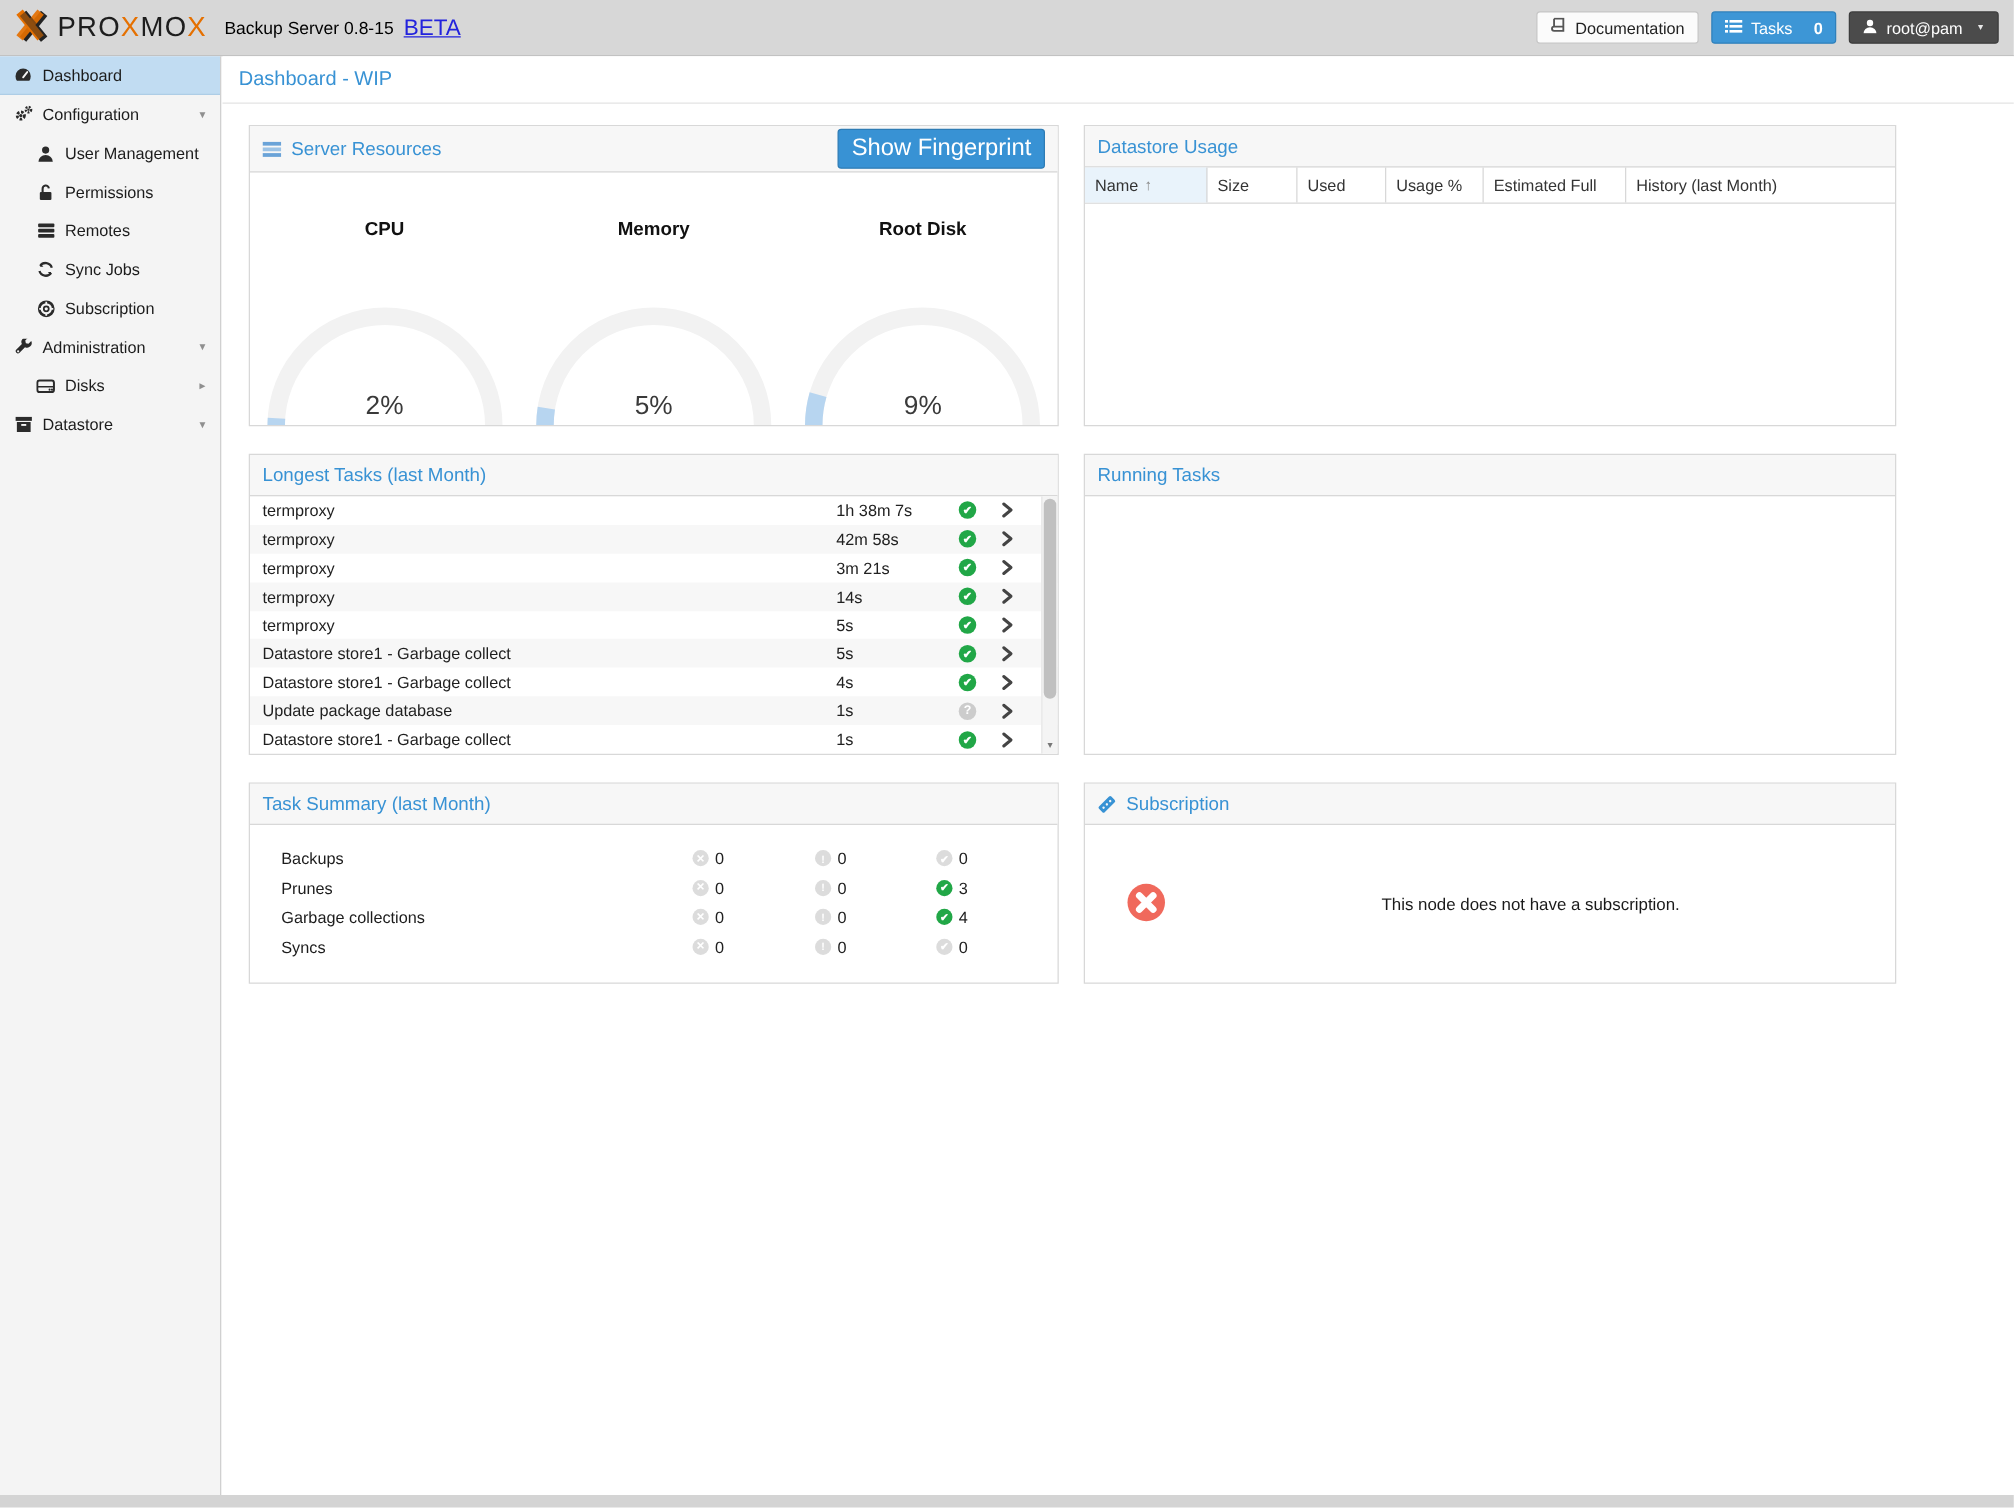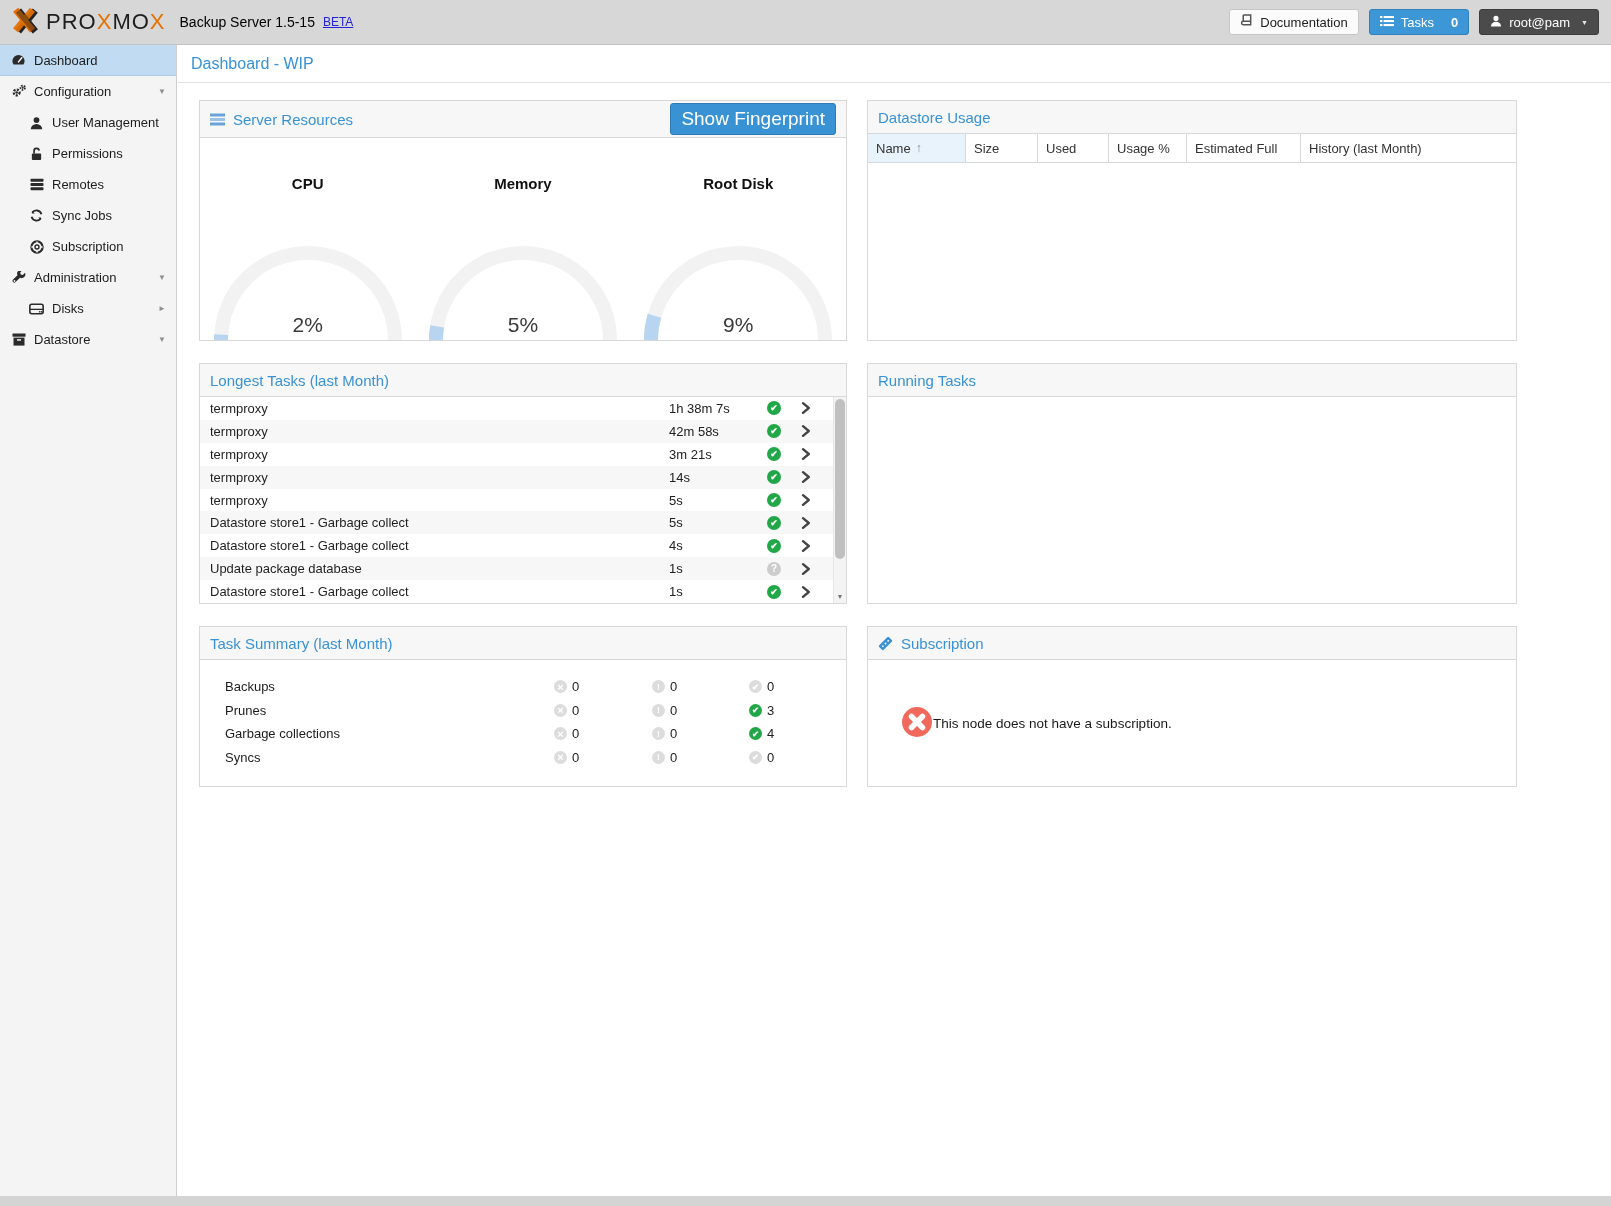--- a/index.html
+++ b/index.html
@@ -13,21 +13,21 @@
   .topbar {
     position:absolute; top:0; left:0; width:1611px; height:45px;
     background:#d7d7d7; border-bottom:1px solid #c2c2c2;
     display:flex; align-items:center;
   }
   .logo-mark { margin-left:10px; }
   .wordmark { font-size:22px; font-weight:normal; letter-spacing:1px; margin-left:6px; }
   .wordmark .dark { color:#1d1d1d; }
   .wordmark .orange { color:#e57000; }
   .product { margin-left:14px; font-size:14px; color:#000; }
-  .beta-link { margin-left:8px; font-size:12px; color:#2323dd; text-decoration:underline; cursor:pointer; }
+  .beta-link { margin-left:8px; font-size:18px; color:#2323dd; text-decoration:underline; cursor:pointer; }
   .topbar-right { margin-left:auto; display:flex; align-items:center; gap:10px; margin-right:12px; }
   .tb-btn {
     height:26px; border-radius:3px; display:inline-flex; align-items:center;
     padding:0 10px; font-size:13px; cursor:pointer; gap:7px;
   }
   .tb-doc { background:#fbfbfb; border:1px solid #c6c6c6; color:#222; }
   .tb-tasks { background:#3d96d6; border:1px solid #2f80bb; color:#fff; }
   .tb-tasks .count { font-weight:bold; margin-left:10px; }
   .tb-user { background:#4b4b4b; border:1px solid #3c3c3c; color:#fff; }
   .caret-white { font-size:7px; color:#e8e8e8; margin-left:4px; }
@@ -124,39 +124,39 @@
     display:inline-flex; align-items:center; justify-content:center; font-size:8.5px; font-weight:bold; }
   .mini.dim { background:#dcdcdc; }
   .mini.active { background:#21a747; }
   .mini.err::after { content:"×"; font-size:11px; }
   .mini.warn::after { content:"!"; }
   .mini.okk::after { content:"✔"; }
 
   
   .sub-body { display:flex; align-items:center; height:126px; }
   .sub-x { margin-left:33px; flex:none; }
-  .sub-msg { flex:1; font-size:13.5px; color:#1a1a1a; }
+  .sub-msg { flex:1; text-align:center; font-size:13.5px; color:#1a1a1a; }
 
   .footer-strip { position:absolute; left:0; bottom:0; width:1611px; height:10px; background:#d4d4d4; }
 </style>
 </head>
 <body>
 
 <div class="topbar">
   <span class="logo-mark">
     <svg width="30" height="30" viewBox="0 0 32 32">
       <path d="M9,5 L27,27" stroke="#232323" stroke-width="7"></path>
       <path d="M27,5 L9,27" stroke="#232323" stroke-width="7"></path>
       <path d="M6,4 L24,26" stroke="#e57000" stroke-width="7" transform="translate(0,0)"></path>
       <path d="M24,4 L6,26" stroke="#e57000" stroke-width="7" opacity="0.92"></path>
       <path d="M9,5 L27,27" stroke="#232323" stroke-width="7" opacity="0.45"></path>
     </svg>
   </span>
   <span class="wordmark"><span class="dark">PRO</span><span class="orange">X</span><span class="dark">MO</span><span class="orange">X</span></span>
-  <span class="product">Backup Server 1.5-15</span>
+  <span class="product">Backup Server 0.8-15</span>
   <a class="beta-link">BETA</a>
 
   <div class="topbar-right">
     <div class="tb-btn tb-doc">
       <span>
         <svg width="13" height="13" viewBox="0 0 14 14">
           <path d="M3.5,1 h8 v10.5 h-8 a1.8,1.8 0 0 1 0,-3.6 h7.2" fill="none" stroke="#555" stroke-width="1.6"></path>
           <path d="M3.5,1 v6.9" stroke="#555" stroke-width="1.6"></path>
         </svg>
       </span>

